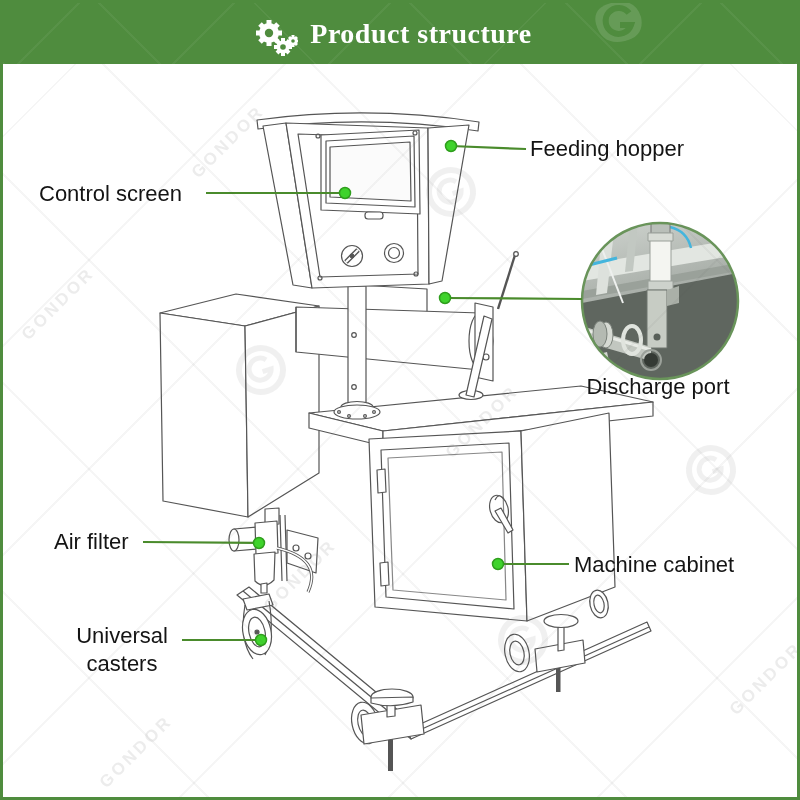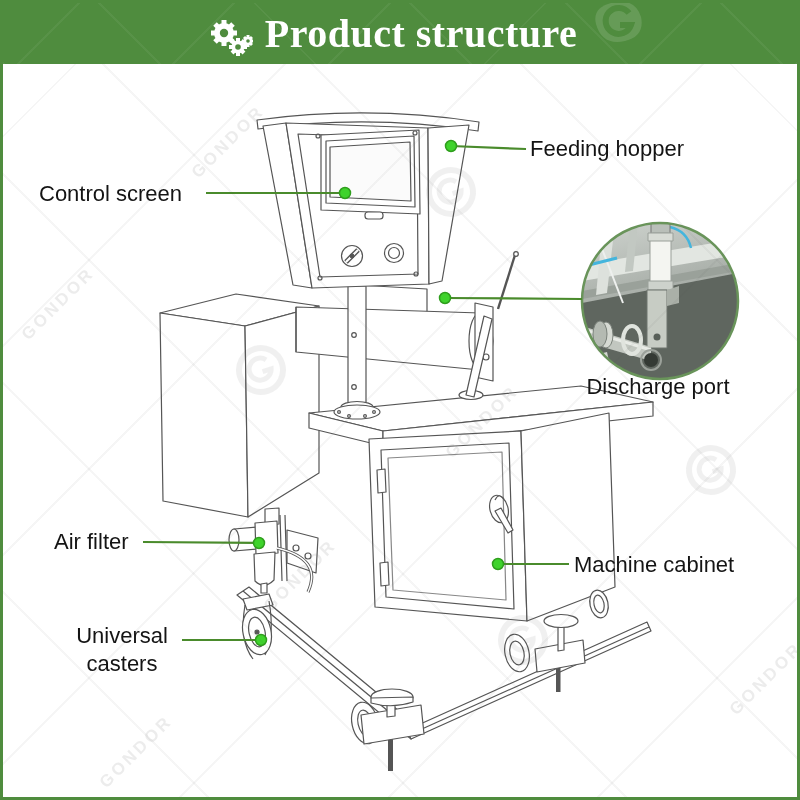--- a/index.html
+++ b/index.html
@@ -13,21 +13,21 @@
     position:absolute;left:0;top:0;width:100%;height:61px;
     background:#4f8c3e;
     background-image:
       repeating-linear-gradient(45deg, rgba(255,255,255,0.05) 0 2px, transparent 2px 110px),
       repeating-linear-gradient(-45deg, rgba(255,255,255,0.05) 0 2px, transparent 2px 110px);
     display:flex;align-items:center;justify-content:center;
   }
   .banner-inner{display:flex;align-items:center;gap:12px;transform:translateX(-12px);}
   .banner-title{
     color:#ffffff;font-family:"Liberation Serif", serif;font-weight:bold;
-    font-size:40px;letter-spacing:0.5px;text-align:right;
+    font-size:28px;letter-spacing:0.5px;text-align:right;
   }
   .banner-logo{position:absolute;right:148px;top:-7px;opacity:0.95;}
   
   .lbl{
     position:absolute;color:#141414;font-size:22px;line-height:1.25;
     white-space:nowrap;
   }
   .lbl.center{text-align:center;white-space:normal;}
   
   svg.machine{position:absolute;left:0;top:0;}

